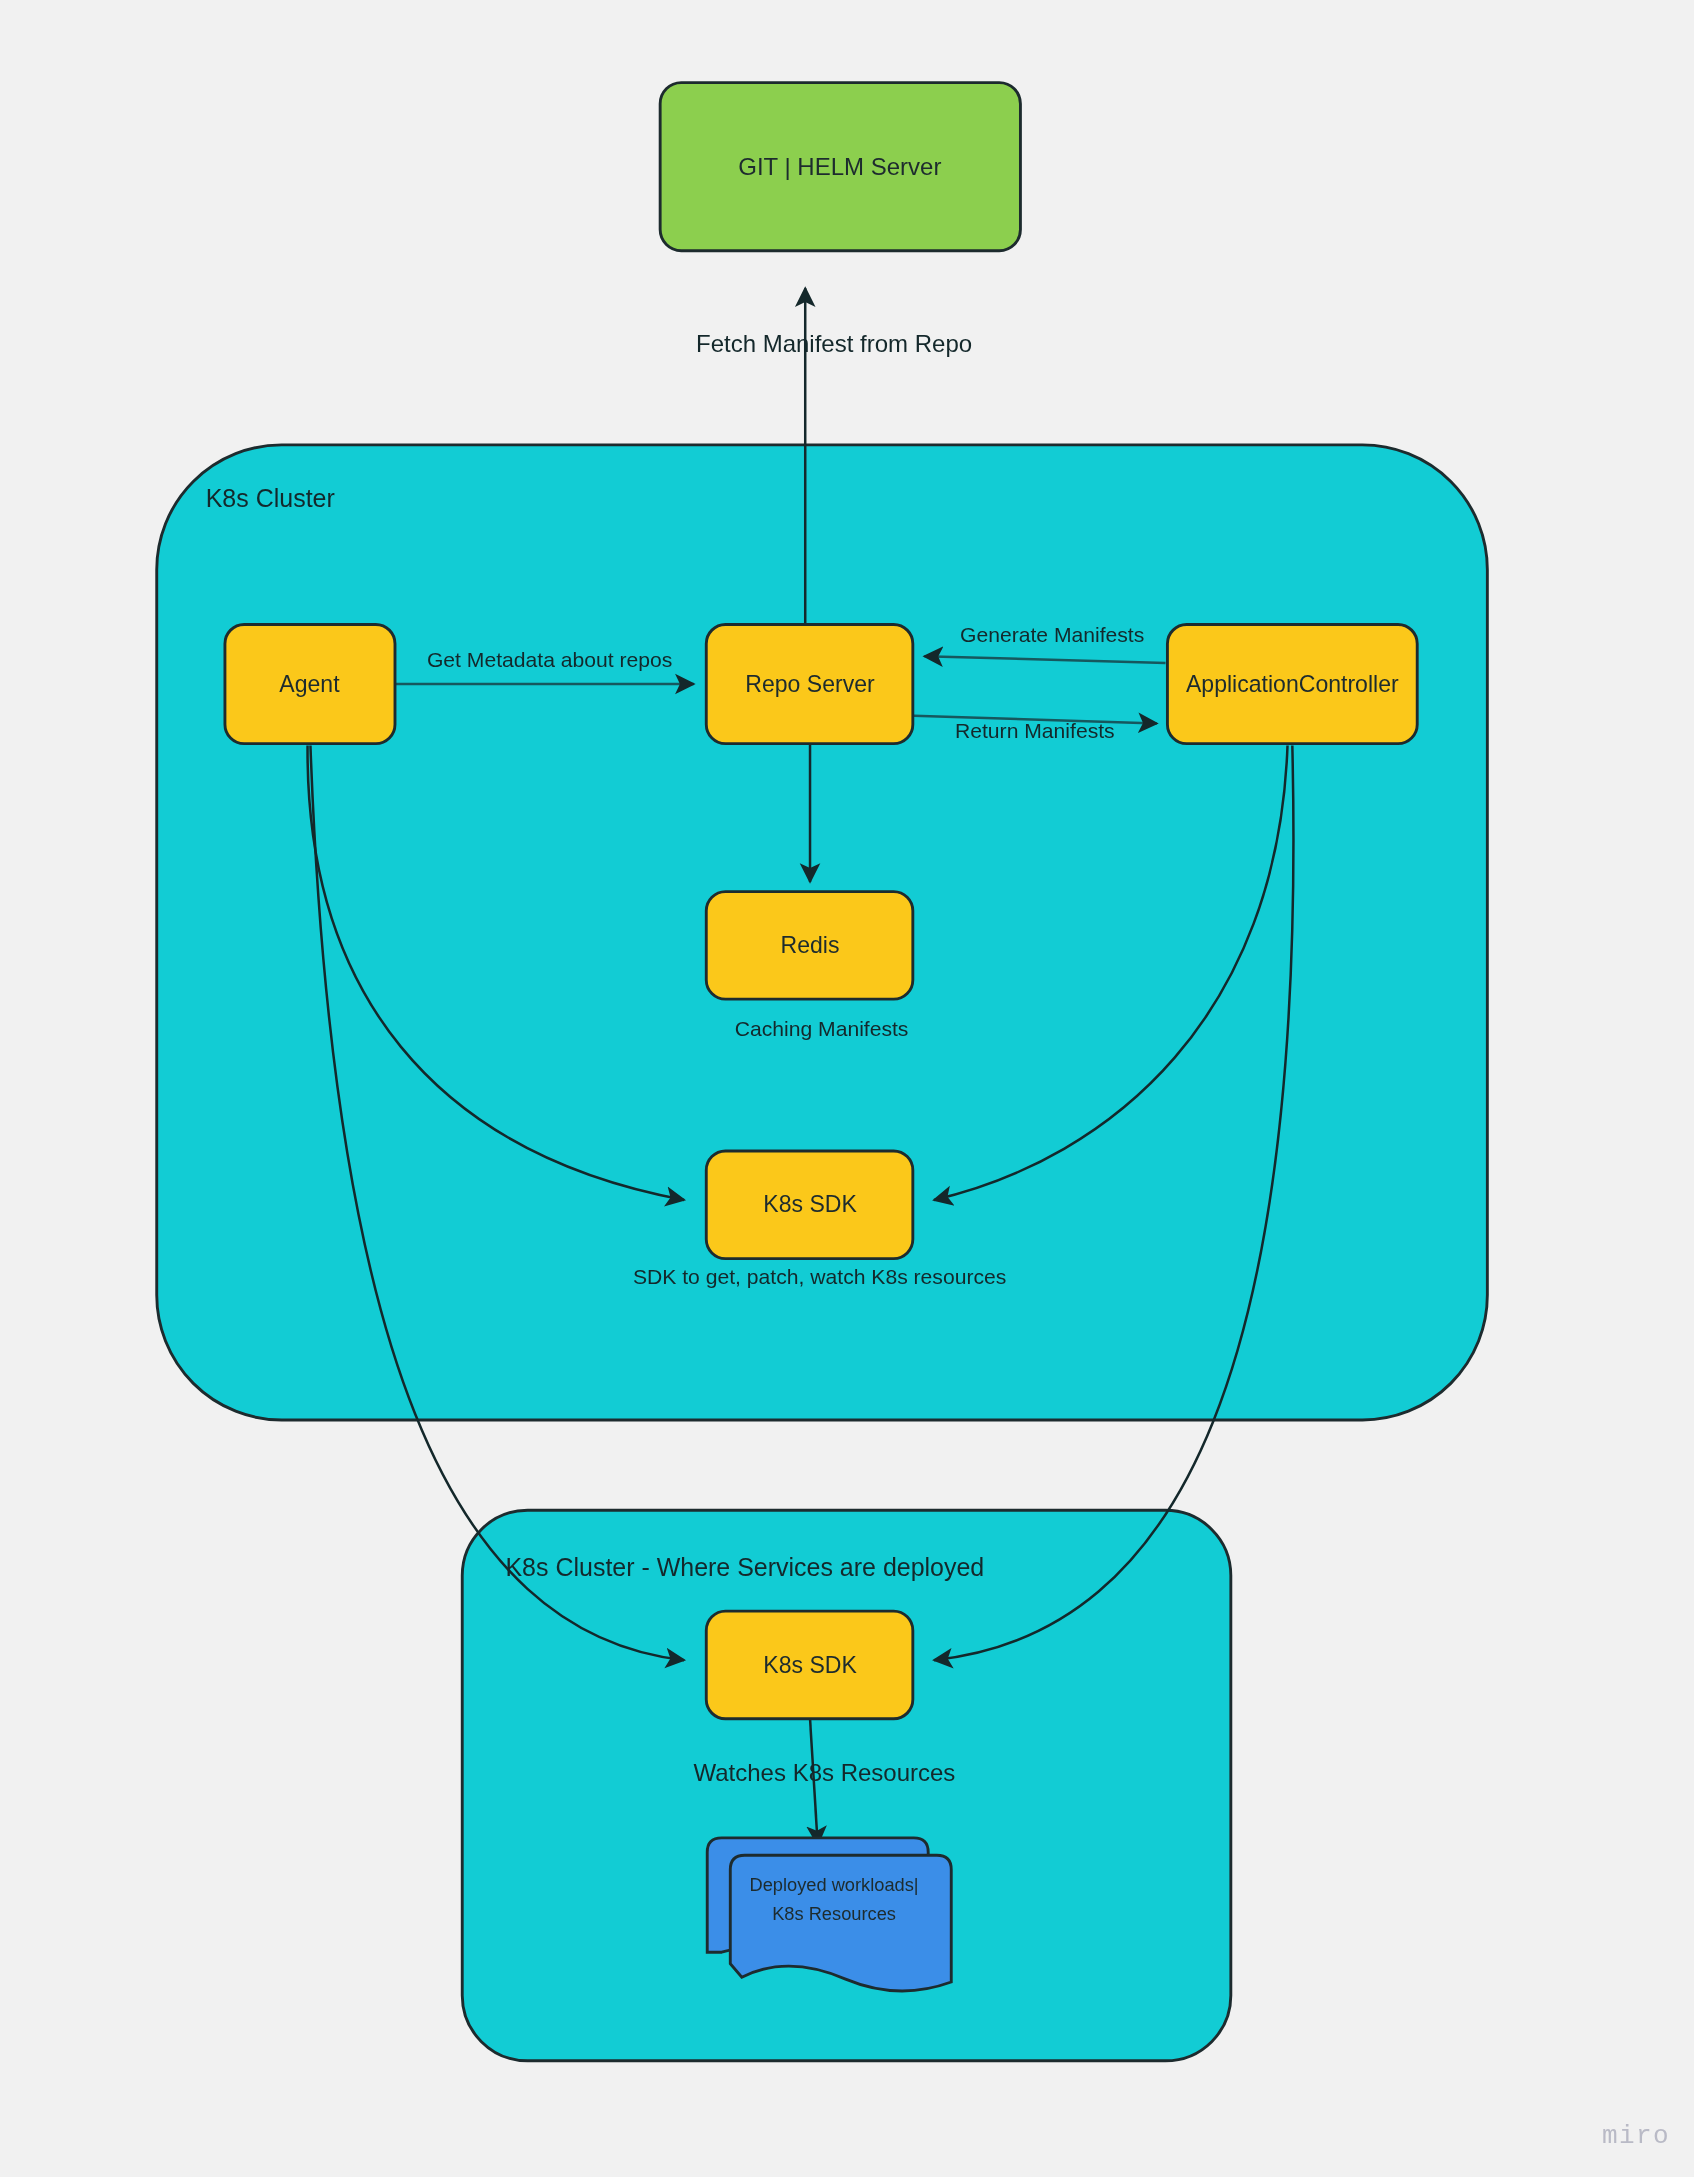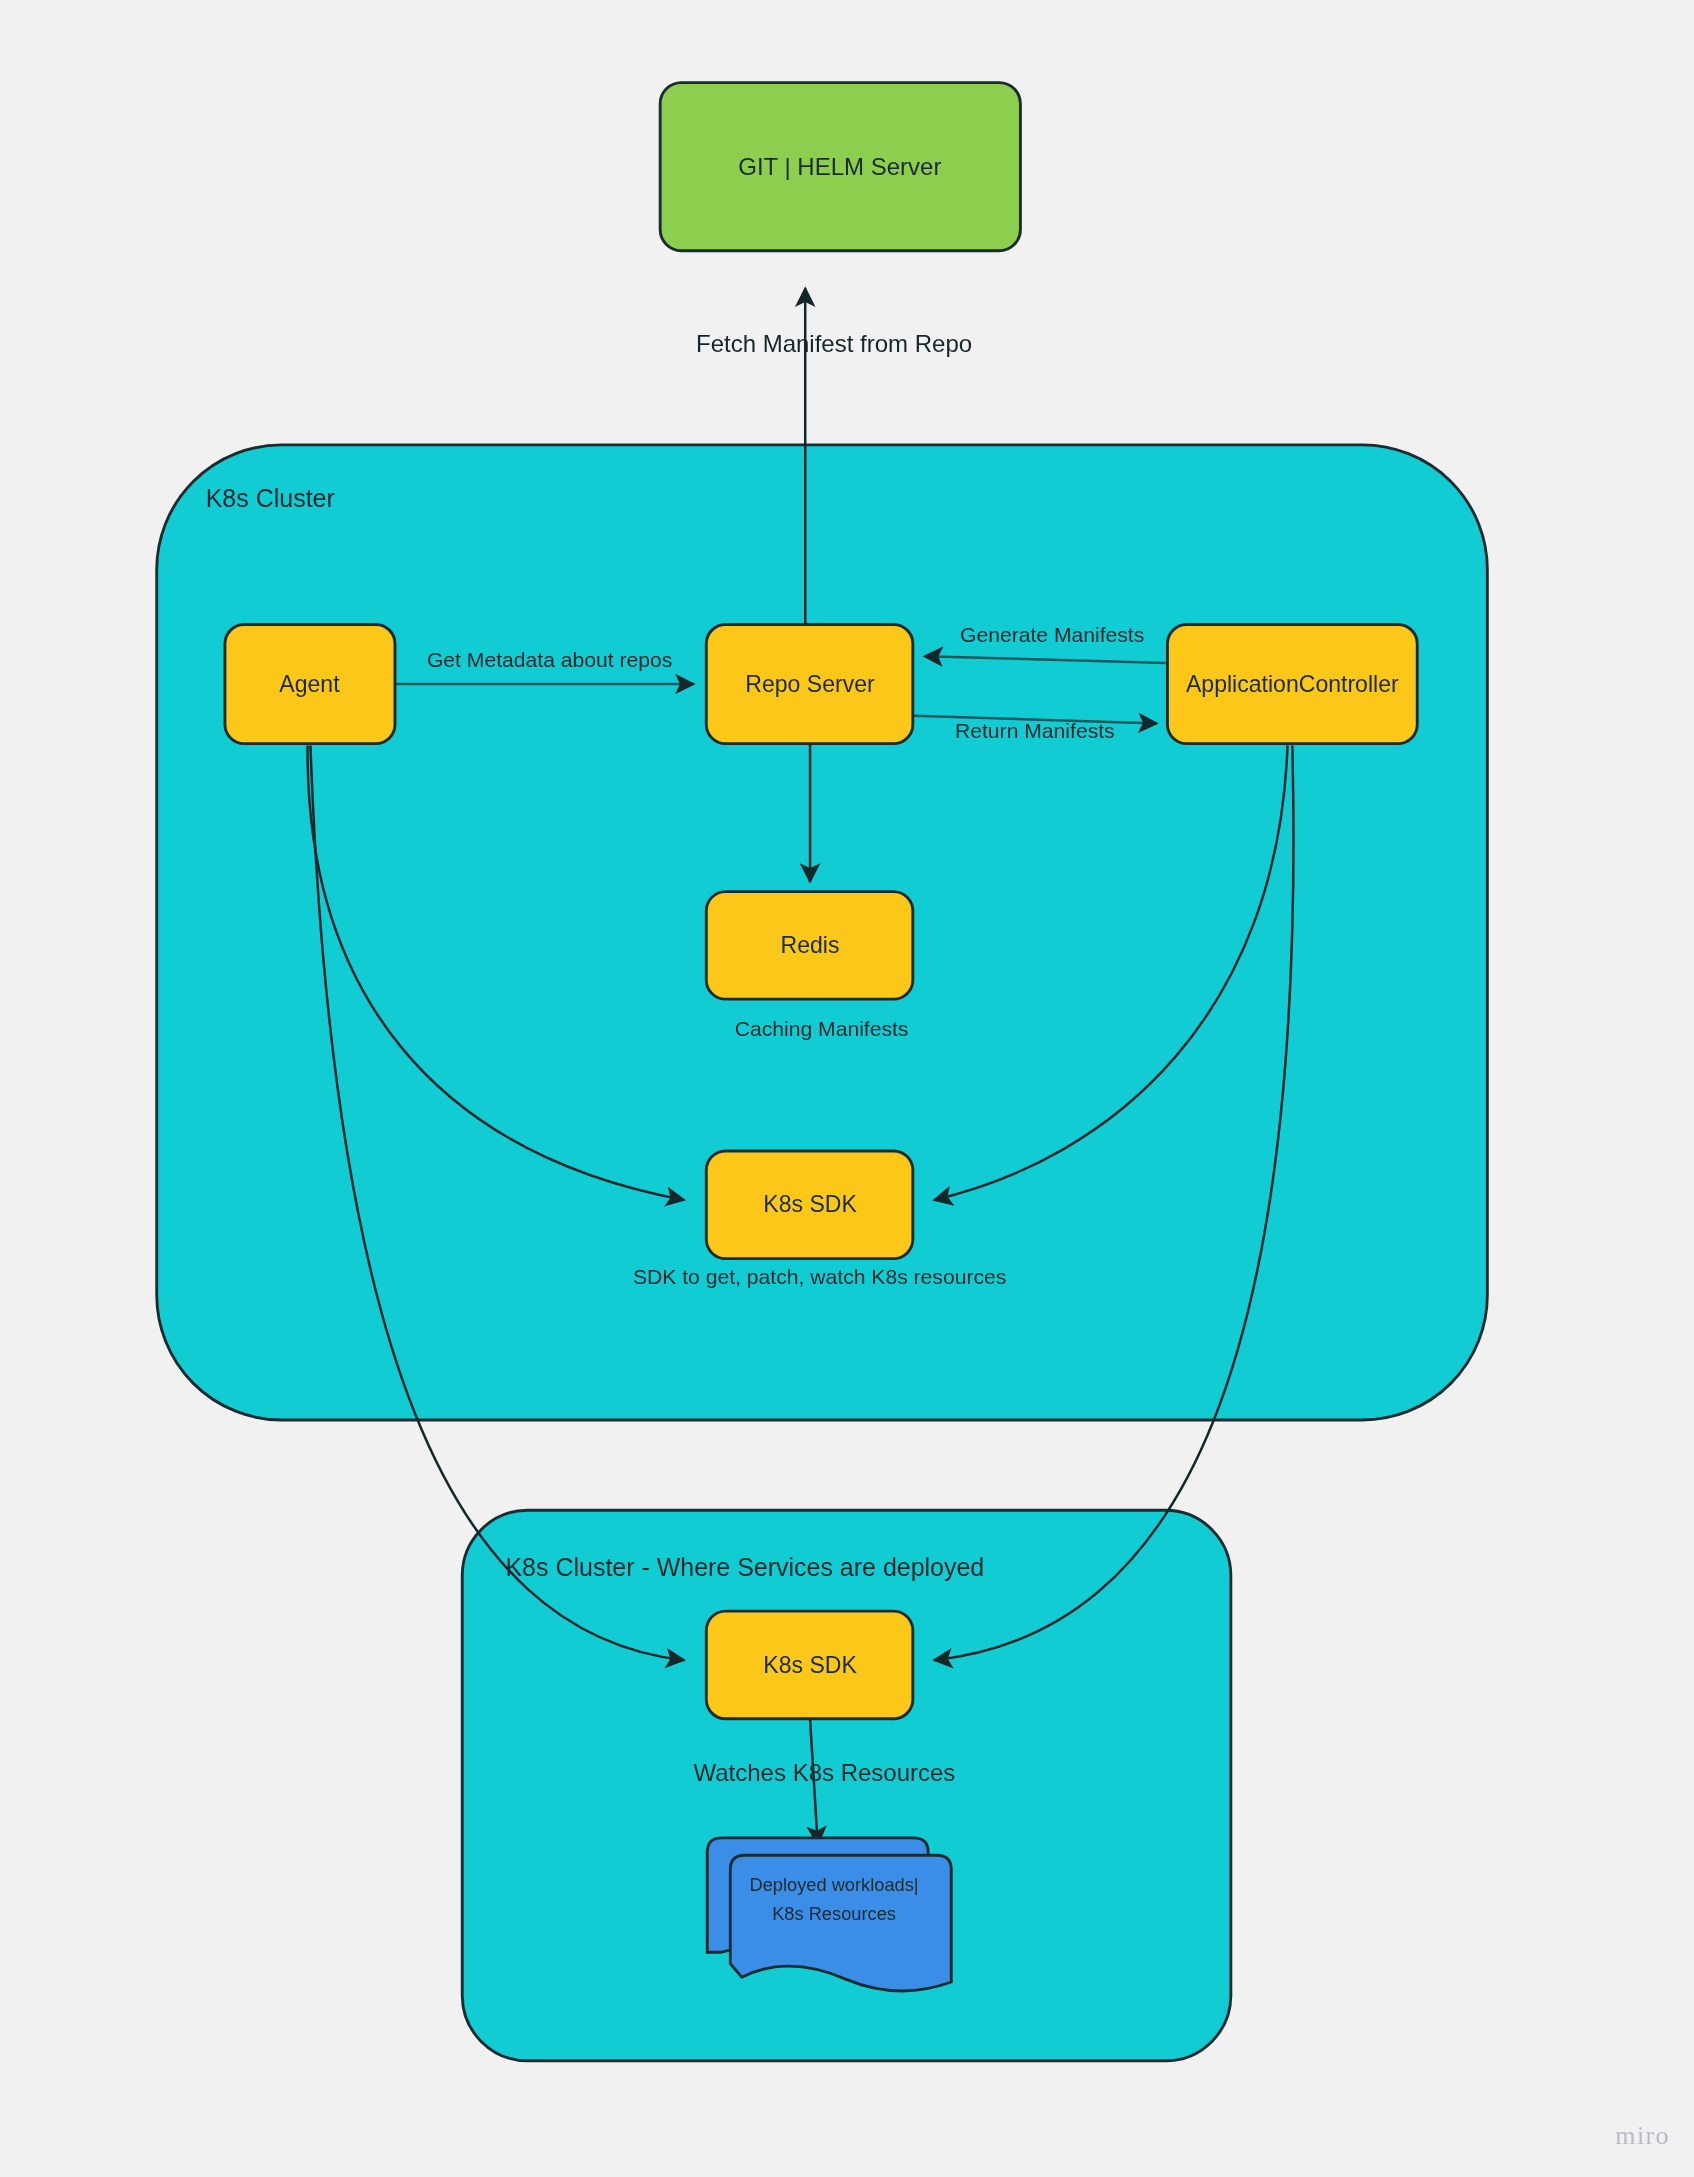--- a/index.html
+++ b/index.html
@@ -35,21 +35,21 @@
     fill: #14282b;
   }
   .group-label {
     font-family: "Liberation Sans", sans-serif;
     fill: #14282b;
   }
   .watermark {
     position: absolute;
     right: 25px;
     bottom: 27px;
-    font-family: Liberation Serif, serif;
+    font-family: Liberation Mono, monospace;
     font-size: 26px;
     letter-spacing: 1.4px;
     color: #b9bac6;
     user-select: none;
   }
 </style>
 </head>
 <body>
 
 <div id="canvas">

